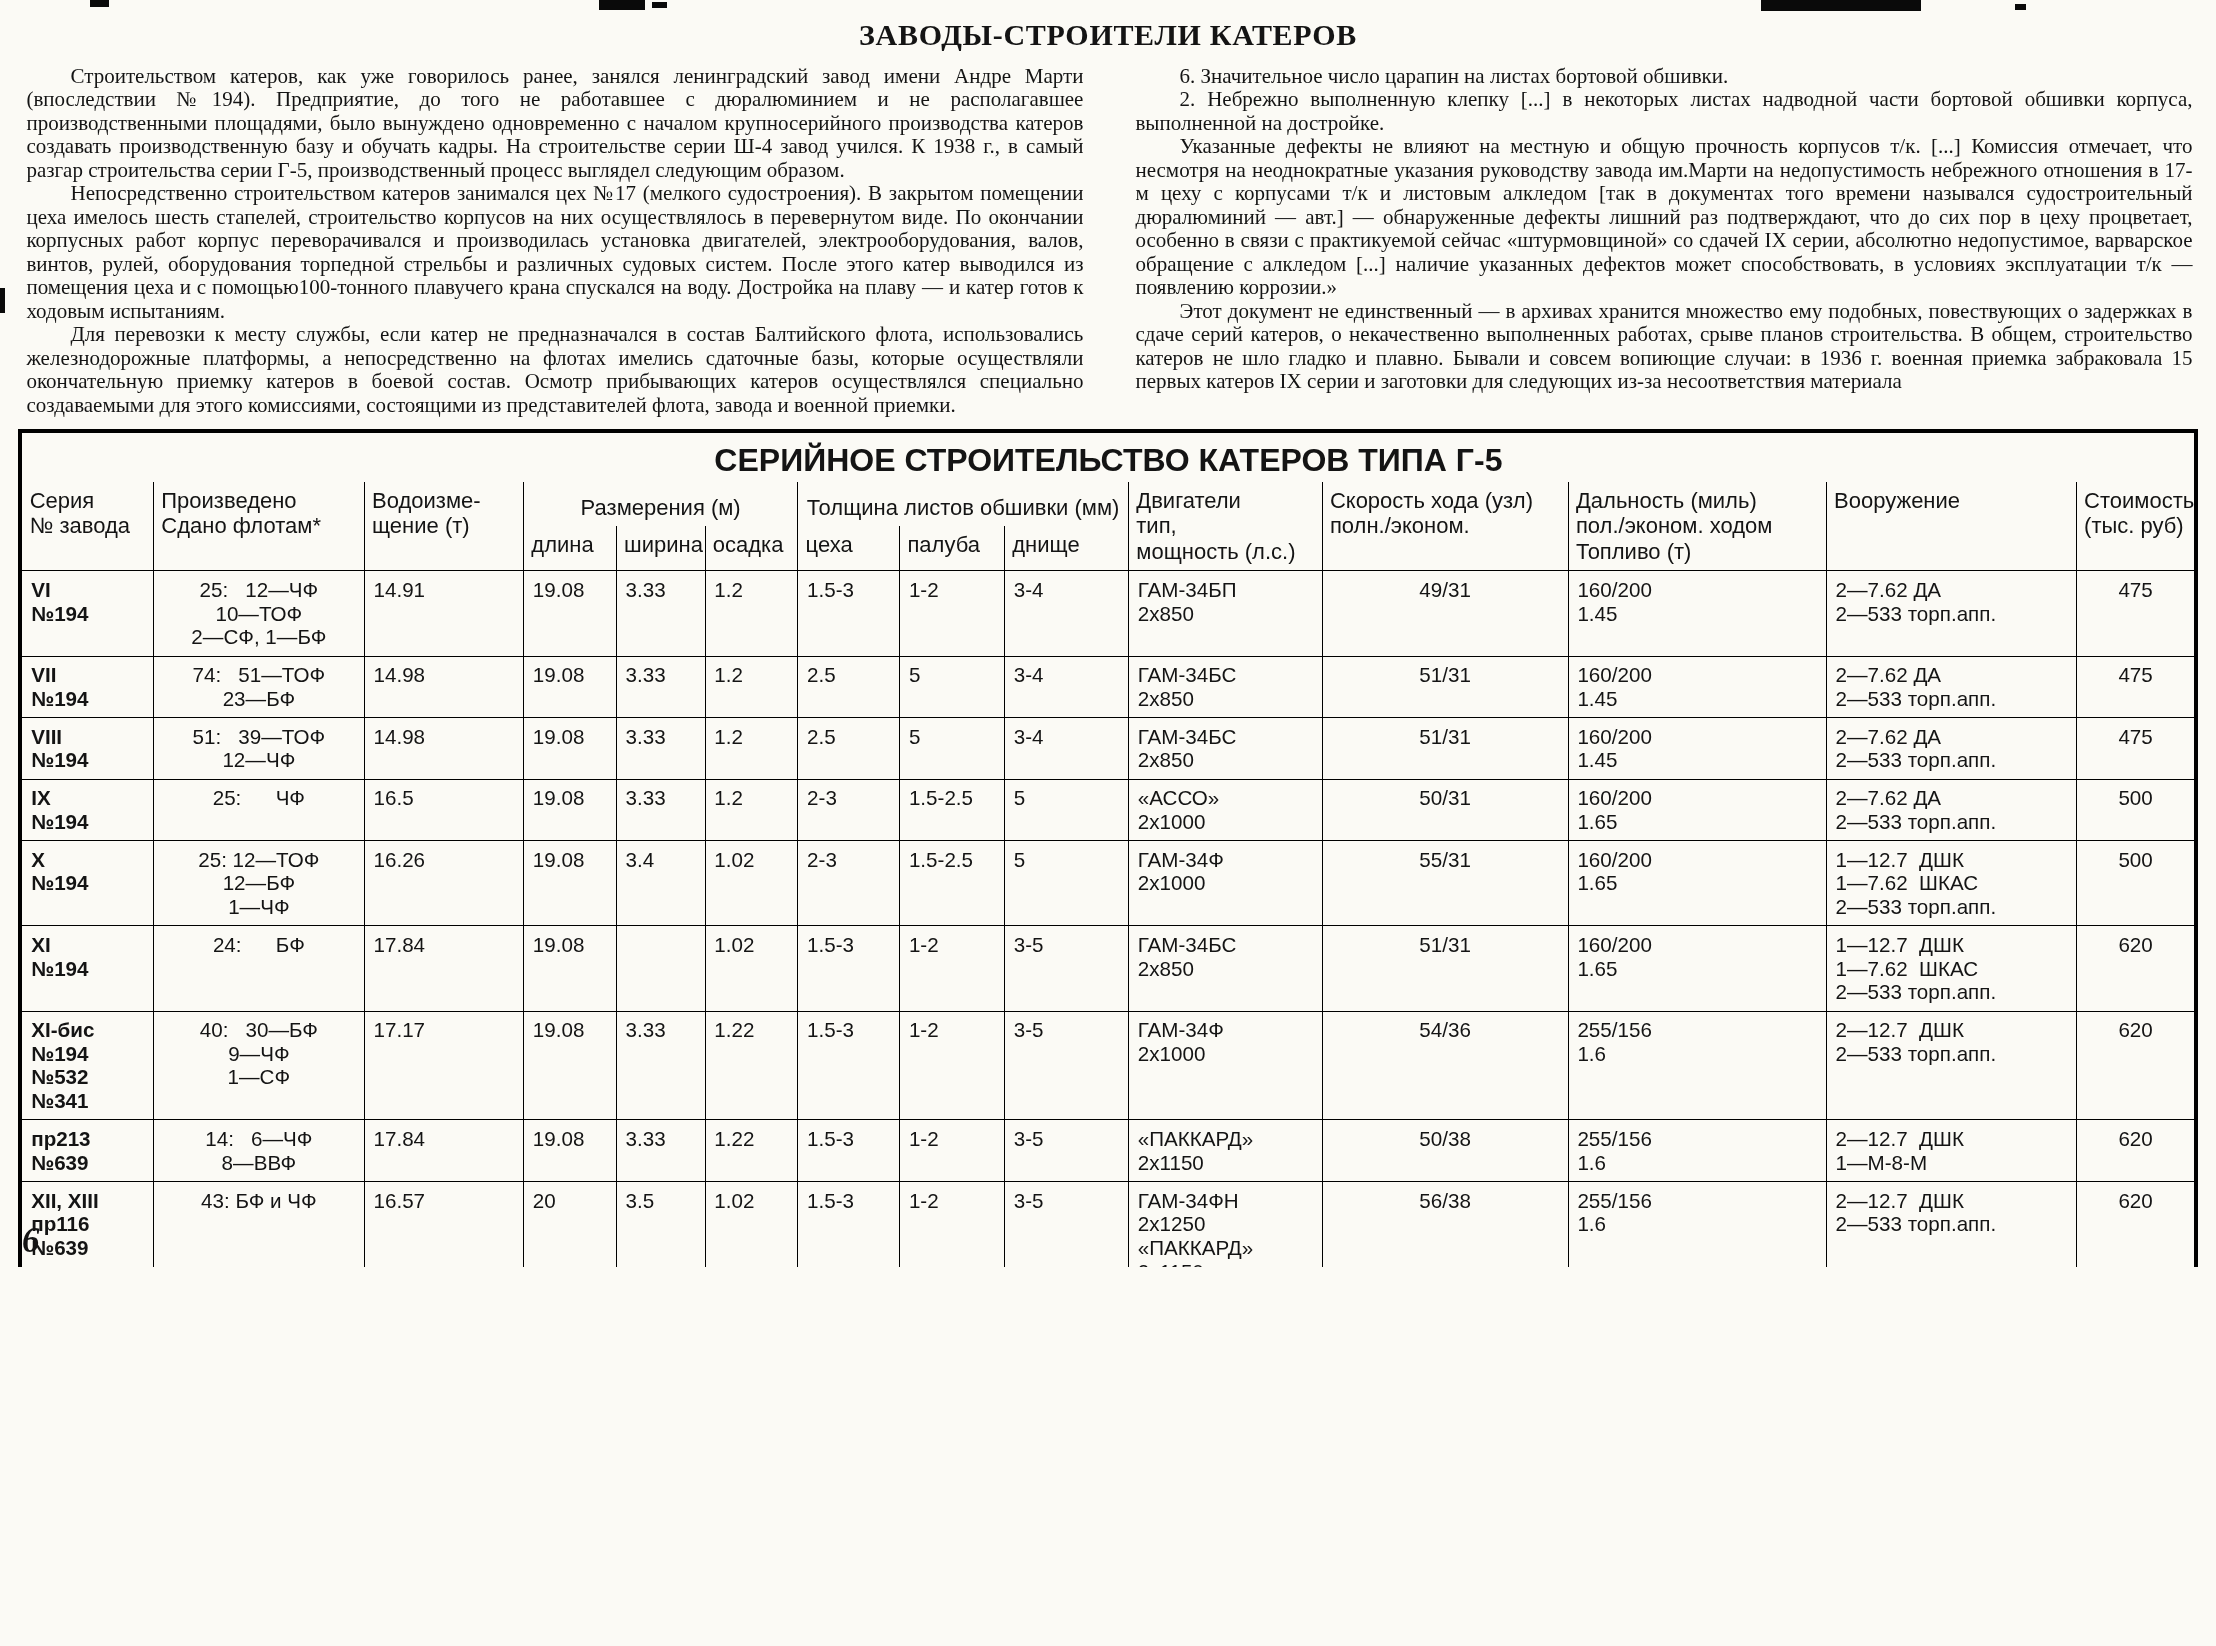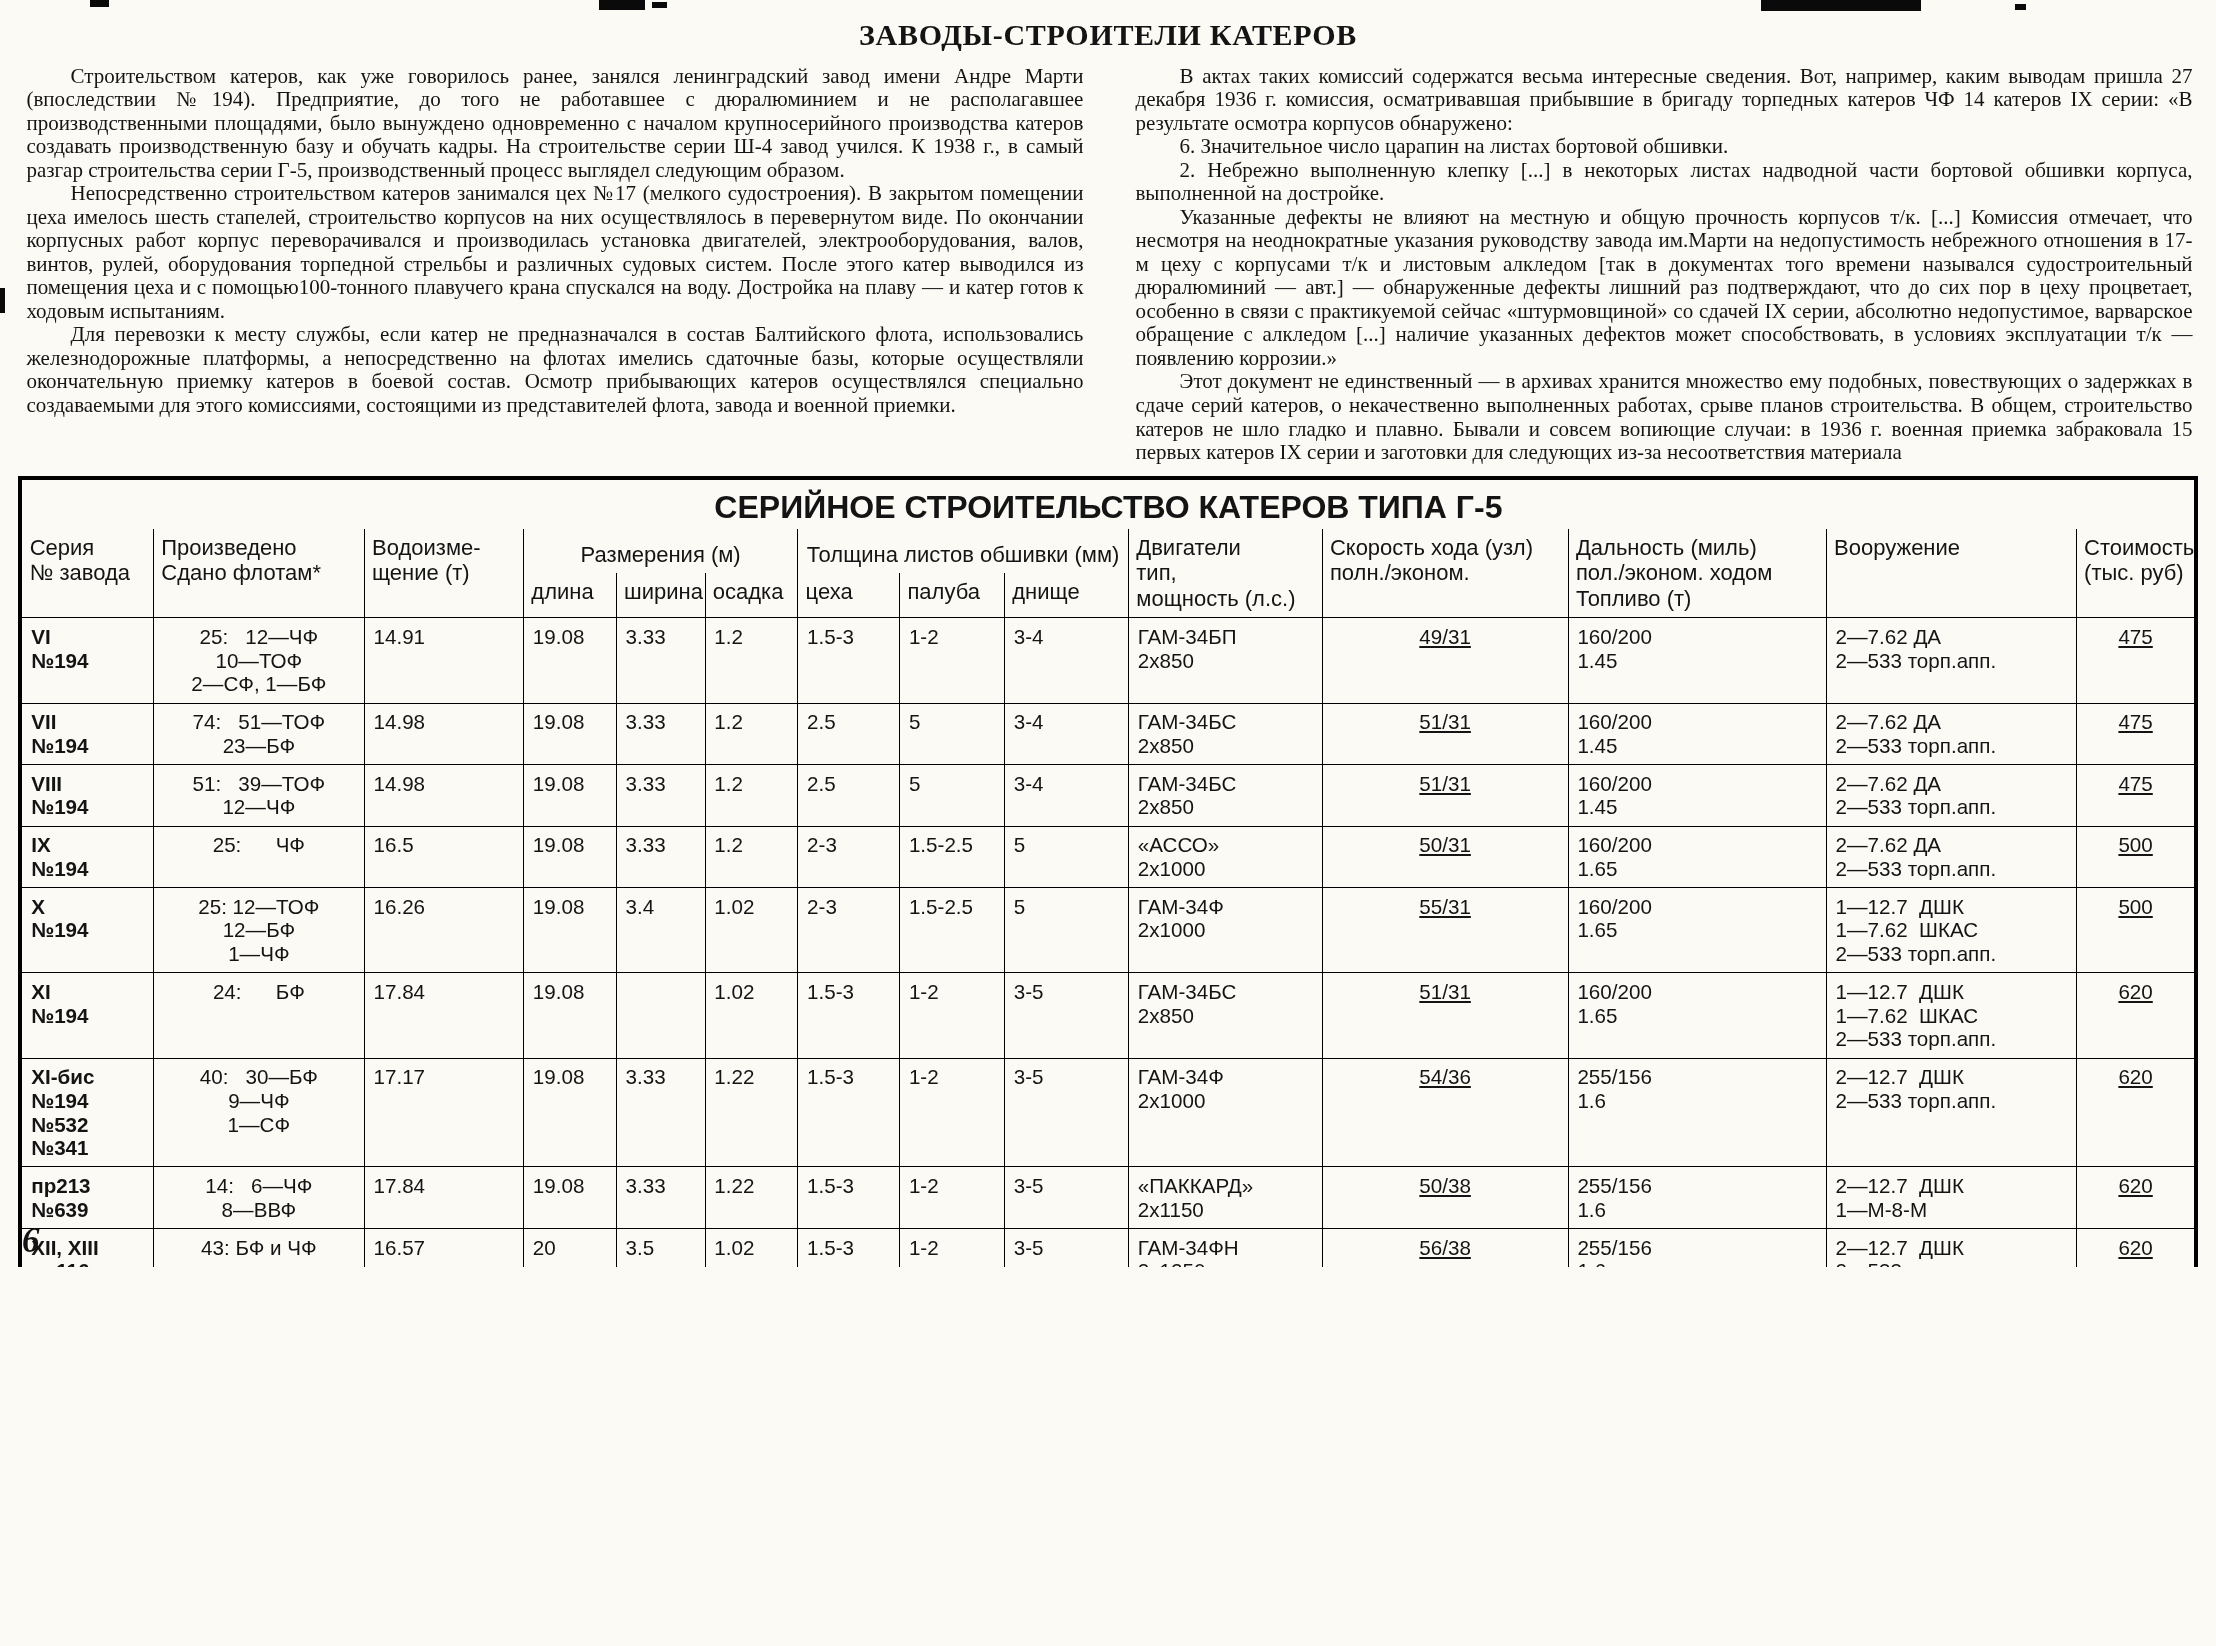--- a/index.html
+++ b/index.html
@@ -78,21 +78,21 @@
   table.g5 td.cell {
     border: 1.5px solid #000;
     font-size: 20.6px;
     line-height: 1.15;
     padding: 6.6px 8.8px;
     vertical-align: top;
     white-space: pre-wrap;
   }
   td.c0 { font-weight: bold; }
   td.c1 { text-align: center; }
-  td.c10, td.c13 { text-align: center; text-decoration: underline; }
+  td.c10, td.c13 { text-align: center; }
   .footnote {
     border: 1.5px solid #000;
     font-family: "Liberation Sans", sans-serif;
     font-size: 14px;
     padding: 5.9px 11.8px 7.3px 29px;
   }
   .page-number {
     position: absolute;
     left: 22px;
     bottom: 5.9px;
@@ -115,21 +115,20 @@
 
   <h1 class="doc-title">ЗАВОДЫ-СТРОИТЕЛИ КАТЕРОВ</h1>
 
   <div class="columns">
     <div class="col">
       <p>Строительством катеров, как уже говорилось ранее, занялся ленинградский завод имени Андре Марти (впоследствии №194). Предприятие, до того не работавшее с дюралюминием и не располагавшее производственными площадями, было вынуждено одновременно с началом крупносерийного производства катеров создавать производственную базу и обучать кадры. На строительстве серии Ш-4 завод учился. К 1938 г., в самый разгар строительства серии Г-5, производственный процесс выглядел следующим образом.</p>
       <p>Непосредственно строительством катеров занимался цех №17 (мелкого судостроения). В закрытом помещении цеха имелось шесть стапелей, строительство корпусов на них осуществлялось в перевернутом виде. По окончании корпусных работ корпус переворачивался и производилась установка двигателей, электрооборудования, валов, винтов, рулей, оборудования торпедной стрельбы и различных судовых систем. После этого катер выводился из помещения цеха и с помощью100-тонного плавучего крана спускался на воду. Достройка на плаву — и катер готов к ходовым испытаниям.</p>
       <p>Для перевозки к месту службы, если катер не предназначался в состав Балтийского флота, использовались железнодорожные платформы, а непосредственно на флотах имелись сдаточные базы, которые осуществляли окончательную приемку катеров в боевой состав. Осмотр прибывающих катеров осуществлялся специально создаваемыми для этого комиссиями, состоящими из представителей флота, завода и военной приемки.</p>
     </div>
     <div class="col">
-      <p>В актах таких комиссий содержатся весьма интересные сведения. Вот, например, каким выводам пришла 27 декабря 1936 г. комиссия, осматривавшая прибывшие в бригаду торпедных катеров ЧФ 14 катеров IX серии: «В результате осмотра корпусов обнаружено:</p>
       <p>6. Значительное число царапин на листах бортовой обшивки.</p>
       <p>2. Небрежно выполненную клепку [...] в некоторых листах надводной части бортовой обшивки корпуса, выполненной на достройке.</p>
       <p>Указанные дефекты не влияют на местную и общую прочность корпусов т/к. [...] Комиссия отмечает, что несмотря на неоднократные указания руководству завода им.Марти на недопустимость небрежного отношения в 17-м цеху с корпусами т/к и листовым алкледом [так в документах того времени назывался судостроительный дюралюминий — авт.] — обнаруженные дефекты лишний раз подтверждают, что до сих пор в цеху процветает, особенно в связи с практикуемой сейчас «штурмовщиной» со сдачей IX серии, абсолютно недопустимое, варварское обращение с алкледом [...] наличие указанных дефектов может способствовать, в условиях эксплуатации т/к — появлению коррозии.»</p>
       <p>Этот документ не единственный — в архивах хранится множество ему подобных, повествующих о задержках в сдаче серий катеров, о некачественно выполненных работах, срыве планов строительства. В общем, строительство катеров не шло гладко и плавно. Бывали и совсем вопиющие случаи: в 1936 г. военная приемка забраковала 15 первых катеров IX серии и заготовки для следующих из-за несоответствия материала</p>
     </div>
   </div>
 
   <div class="table-block">
     <table class="g5">
       <colgroup>

